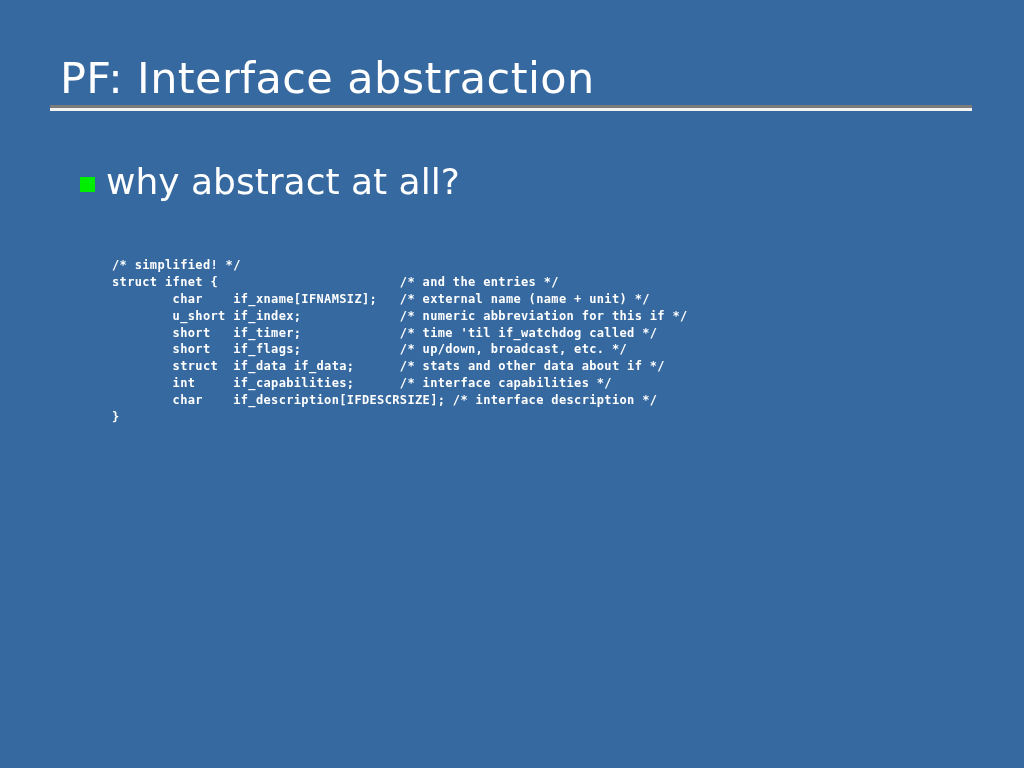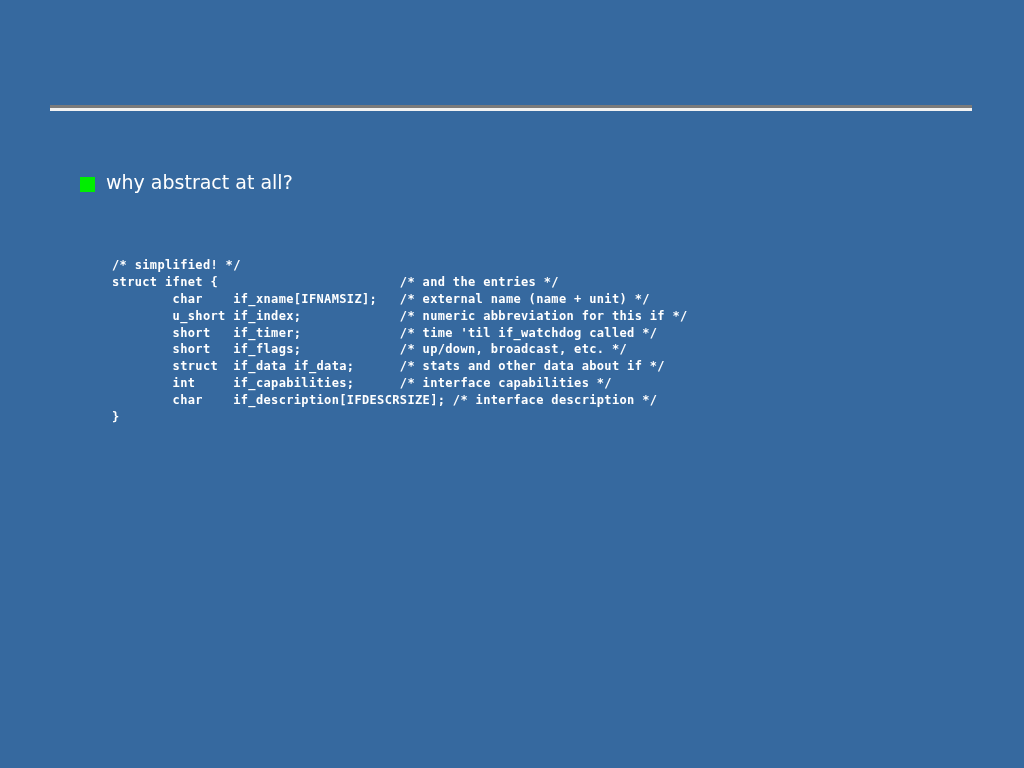--- a/index.html
+++ b/index.html
@@ -72,21 +72,21 @@
     height: 15px;
     background: #00ee00;
     flex: 0 0 auto;
     margin-right: 11px;
     position: relative;
     top: 2px;
   }
   #bullet-text {
     color: #ffffff;
     font-family: "DejaVu Sans", sans-serif;
-    font-size: 19px;
+    font-size: 36px;
     line-height: 38px;
     white-space: nowrap;
   }
 
   
   #code-block {
     position: absolute;
     left: 112px;
     top: 257px;
     color: #ffffff;
@@ -101,20 +101,21 @@
     display: block;
     height: 16.9px;
     white-space: pre;
   }
 </style>
 </head>
 <body>
 
 <div id="slide" style="background: rgb(54, 105, 159);">
 
+  <div id="slide-title">PF: Interface abstraction</div>
 
   <div id="title-rule">
     <div class="rule-top" style="background: rgb(123, 123, 123);"></div>
     <div class="rule-bottom" style="background: rgb(242, 242, 242);"></div>
   </div>
 
   <div id="bullet-row">
     <span id="bullet-marker" style="background: rgb(0, 238, 0);"></span>
     <span id="bullet-text">why abstract at all?</span>
   </div>

